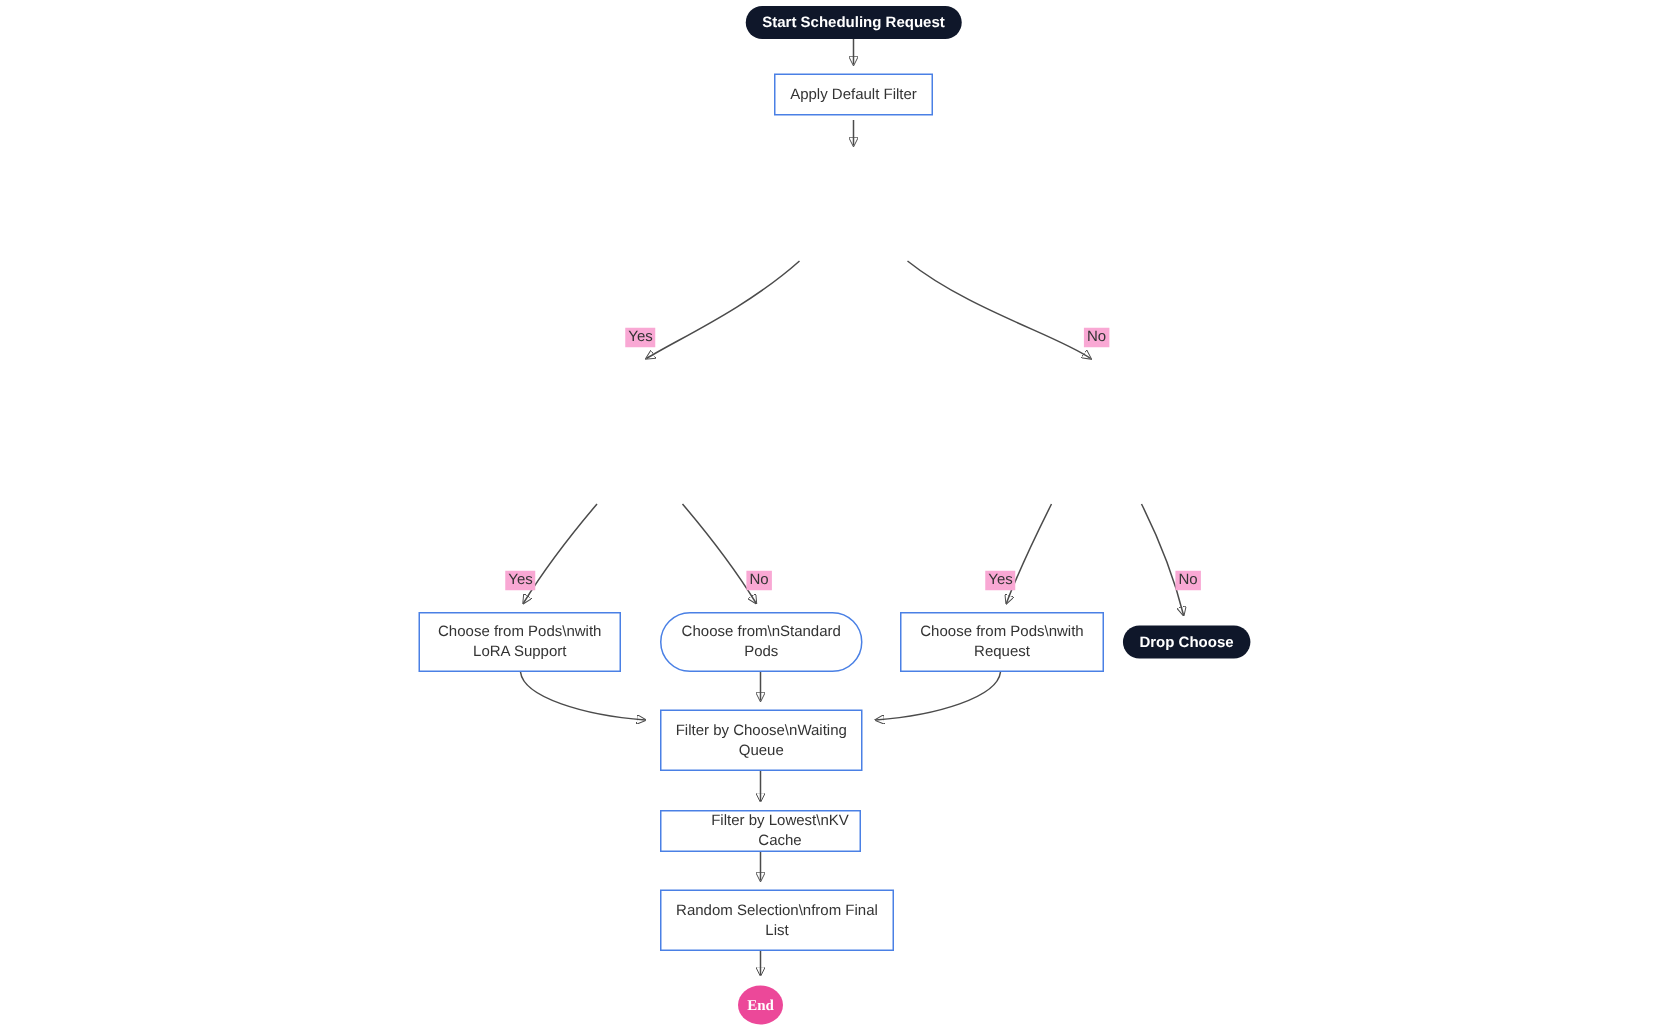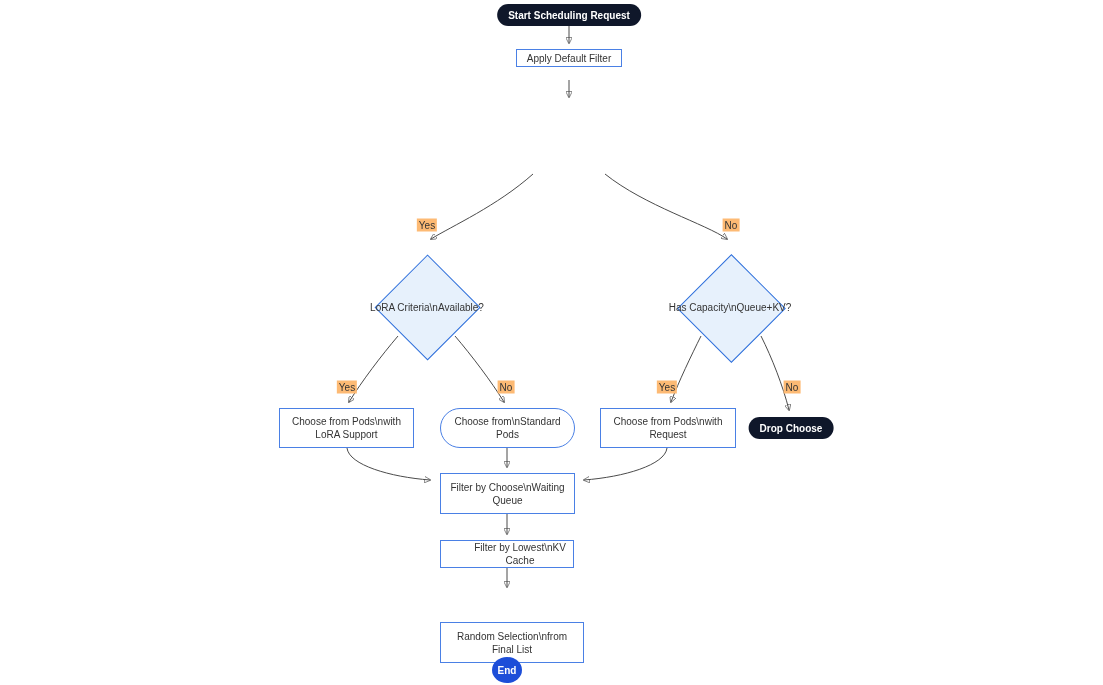--- a/index.html
+++ b/index.html
@@ -21,37 +21,37 @@
   .rect{
     background:#ffffff;border:1px solid #4a80e5;padding:0 8px;
   }
   .rect.tight{padding:0 4px;}
   .stadium{
     background:#0f172a;color:#ffffff;font-weight:bold;
     border-radius:12px;padding:4px 11px;height:22px;
     transform:translate(-50%,-50%);white-space:nowrap;
   }
   .endcircle{
-    background:#1d4ed8;color:#ffffff;font-weight:bold;
+    background:#ec4899;color:#ffffff;font-weight:bold;
     border-radius:50%;min-width:30px;height:26px;
-    transform:translate(-50%,-50%);white-space:nowrap;padding:0 4px;
+    transform:translate(-50%,-50%);white-space:nowrap;padding:0 4px;font-family:Liberation Serif, serif;
   }
   .diamond{position:absolute;z-index:2;}
   .diamond-shape{
     position:absolute;left:7.5%;top:7.5%;width:85%;height:85%;
     background:#e7f1fc;border:1px solid #2e6fdb;
     transform:rotate(45deg);
   }
   .diamond-label{
     position:absolute;left:50%;top:50%;transform:translate(-50%,-50%);
     white-space:nowrap;font-size:10px;color:#333333;z-index:3;
   }
   .edge-label{
     position:absolute;z-index:3;transform:translate(-50%,-50%);
-    background:#fdba74;color:#333333;font-size:10px;
+    background:#f9a8d4;color:#333333;font-size:10px;
     padding:0 2px;line-height:13px;
   }
 </style>
 </head>
 <body>
 
 <div class="canvas">
 
   <svg class="edges" viewBox="0 0 1103 685">
     <defs>
@@ -70,46 +70,38 @@
     <path d="M347,448 C349,465 390,477 430,480" marker-end="url(#arrow)"></path>
     <path d="M507,448 L507,467" marker-end="url(#arrow)"></path>
     <path d="M667,448 C665,465 624,477 584,480" marker-end="url(#arrow)"></path>
     <path d="M507,514 L507,534" marker-end="url(#arrow)"></path>
     <path d="M507,568 L507,587" marker-end="url(#arrow)"></path>
     <path d="M507,634 L507,650" marker-end="url(#arrow)"></path>
   </svg>
 
   <div class="node stadium" style="left:569px;top:15px;">Start Scheduling Request</div>
 
-  <div class="node rect" style="left:516px;top:49px;width:106px;height:18px;">Apply Default Filter</div>
+  <div class="node rect" style="left:516px;top:49px;width:106px;height:28px;">Apply Default Filter</div>
 
 
-  <div class="diamond" style="left:384px;top:264px;width:86px;height:86px;">
-    <div class="diamond-shape"></div>
-    <div class="diamond-label">LoRA Criteria\nAvailable?</div>
-  </div>
 
-  <div class="diamond" style="left:686px;top:263px;width:88px;height:88px;">
-    <div class="diamond-shape"></div>
-    <div class="diamond-label">Has Capacity\nQueue+KV?</div>
-  </div>
 
   <div class="node rect" style="left:279px;top:408px;width:135px;height:40px;">Choose from Pods\nwith LoRA Support</div>
 
   <div class="node rect" style="left:440px;top:408px;width:135px;height:40px;border-radius:20px;">Choose from\nStandard Pods</div>
 
   <div class="node rect" style="left:600px;top:408px;width:136px;height:40px;">Choose from Pods\nwith Request</div>
 
   <div class="node stadium" style="left:791px;top:428px;">Drop Choose</div>
 
   <div class="node rect" style="left:440px;top:473px;width:135px;height:41px;">Filter by Choose\nWaiting Queue</div>
 
   <div class="node rect tight" style="left:440px;top:540px;width:134px;height:28px;padding-left:30px;">Filter by Lowest\nKV Cache</div>
 
-  <div class="node rect" style="left:440px;top:593px;width:144px;height:41px;margin-top:29px;">Random Selection\nfrom Final List</div>
+  <div class="node rect" style="left:440px;top:593px;width:156px;height:41px;">Random Selection\nfrom Final List</div>
 
   <div class="node endcircle" style="left:507px;top:670px;">End</div>
 
   <span class="edge-label" style="left:427px;top:225px;">Yes</span>
   <span class="edge-label" style="left:731px;top:225px;">No</span>
   <span class="edge-label" style="left:347px;top:387px;">Yes</span>
   <span class="edge-label" style="left:506px;top:387px;">No</span>
   <span class="edge-label" style="left:667px;top:387px;">Yes</span>
   <span class="edge-label" style="left:792px;top:387px;">No</span>
 

